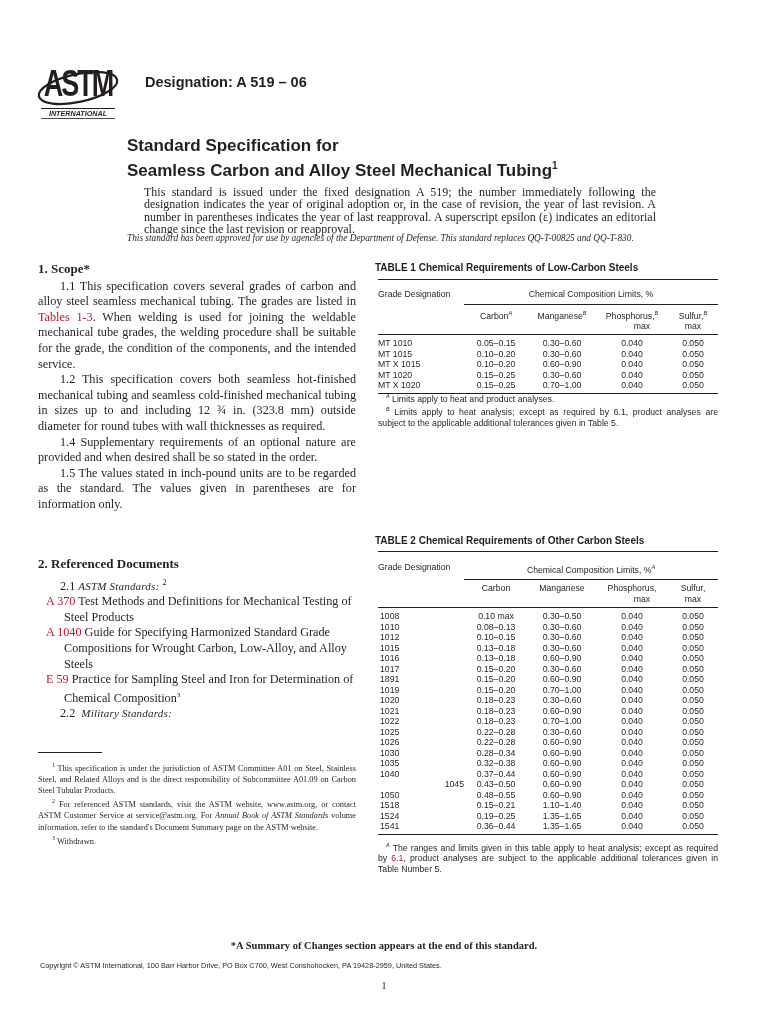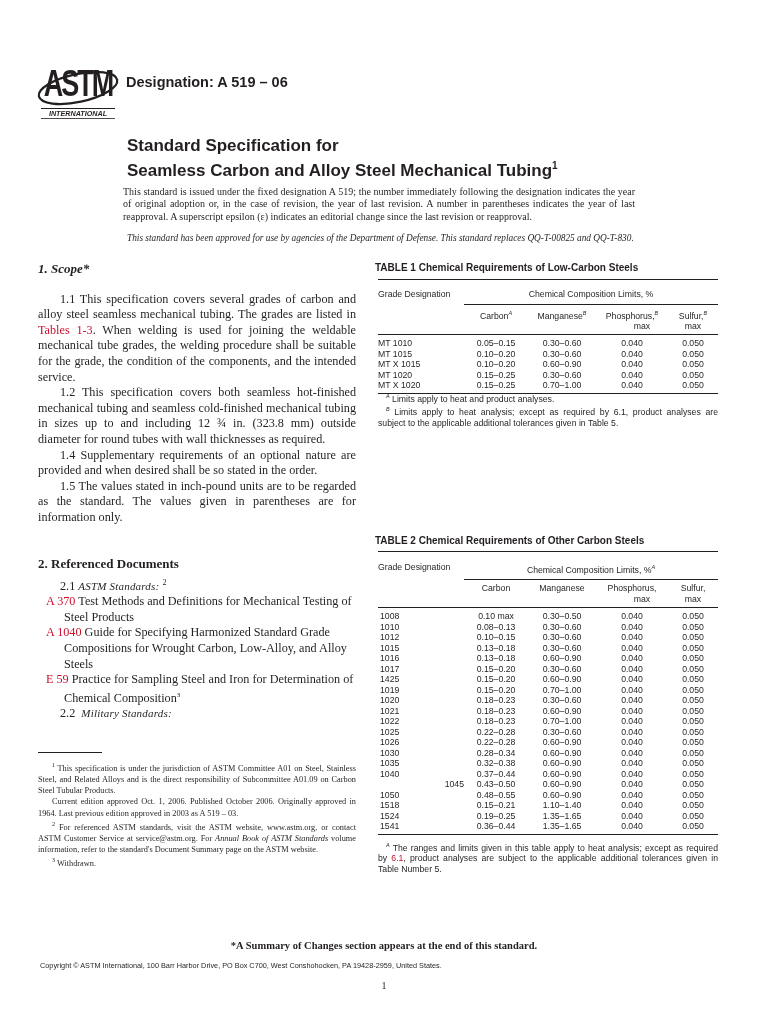--- a/index.html
+++ b/index.html
@@ -4,24 +4,24 @@
 <style>
   html, body { margin:0; padding:0; background:#fff; }
   body { width:768px; height:1024px; position:relative; overflow:hidden; color:#231f20; }
   .serif { font-family: "Liberation Serif", "DejaVu Serif", serif; }
   .sans { font-family: "Liberation Sans", "DejaVu Sans", sans-serif; }
   .abs { position:absolute; }
   .red { color:#c8102e; }
 
   
   #logo { left:34px; top:64px; width:88px; height:56px; }
-  #designation { left:126px; top:74px; font-size:14.5px; font-weight:bold; }
+  #designation { left:145px; top:74px; font-size:14.5px; font-weight:bold; }
   #title { left:127px; top:136px; font-size:17px; font-weight:bold; line-height:20px; }
   #title sup { font-size:10px; }
-  #intro { left:123px; top:186px; width:512px; font-size:10px; line-height:12.4px; text-align:justify; }
+  #intro { left:144px; top:186px; width:512px; font-size:12px; line-height:12.4px; text-align:justify; }
   #dod { left:127px; top:233px; width:520px; font-size:9.3px; font-style:italic; }
 
   
   .lcol { left:38px; width:318px; font-size:12.2px; line-height:15.6px; text-align:justify; }
   .sec-h { font-size:13px; font-weight:bold; }
   .para { text-indent:22px; margin:0; }
   .ref { padding-left:26px; text-indent:-18px; margin:0; text-align:left; }
   .sub { margin:0; padding-left:22px; }
   .sub i { font-size:11px; letter-spacing:0.2px; }
   .fn-rule { left:38px; top:752px; width:64px; height:1px; background:#231f20; }
@@ -60,40 +60,39 @@
 
 <div id="title" class="abs sans">
   <div>Standard Specification for</div>
   <div><span>Seamless Carbon and Alloy Steel Mechanical Tubing</span><sup>1</sup></div>
 </div>
 
 <div id="intro" class="abs serif">This standard is issued under the fixed designation A 519; the number immediately following the designation indicates the year of original adoption or, in the case of revision, the year of last revision. A number in parentheses indicates the year of last reapproval. A superscript epsilon (ε) indicates an editorial change since the last revision or reapproval.</div>
 <div id="dod" class="abs serif">This standard has been approved for use by agencies of the Department of Defense. This standard replaces QQ-T-00825 and QQ-T-830.</div>
 
 <div class="abs lcol serif" style="top:261px;">
-  <div class="sec-h" style="margin-bottom:15px;font-style:italic;">1. Scope*</div>
+  <div class="sec-h" style="margin-bottom:2px;">1. Scope*</div>
   <p class="para"><span>1.1 This specification covers several grades of carbon and alloy steel seamless mechanical tubing. The grades are listed in </span><a class="red" style="text-decoration:none;">Tables 1-3</a><span>. When welding is used for joining the weldable mechanical tube grades, the welding procedure shall be suitable for the grade, the condition of the components, and the intended service.</span></p>
   <p class="para">1.2 This specification covers both seamless hot-finished mechanical tubing and seamless cold-finished mechanical tubing in sizes up to and including 12 ¾ in. (323.8 mm) outside diameter for round tubes with wall thicknesses as required.</p>
   <p class="para">1.4 Supplementary requirements of an optional nature are provided and when desired shall be so stated in the order.</p>
   <p class="para">1.5 The values stated in inch-pound units are to be regarded as the standard. The values given in parentheses are for information only.</p>
 </div>
 
 <div class="abs lcol serif" style="top:556px;">
   <div class="sec-h" style="margin-bottom:3px;">2. Referenced Documents</div>
   <p class="sub"><span>2.1</span>&nbsp;<i>ASTM Standards:</i>&nbsp;<sup style="font-size:8px;">2</sup></p>
   <p class="ref"><a class="red">A 370</a> <span>Test Methods and Definitions for Mechanical Testing of Steel Products</span></p>
   <p class="ref"><a class="red">A 1040</a> <span>Guide for Specifying Harmonized Standard Grade Compositions for Wrought Carbon, Low-Alloy, and Alloy Steels</span></p>
   <p class="ref"><a class="red">E 59</a> <span>Practice for Sampling Steel and Iron for Determination of Chemical Composition</span><sup style="font-size:7px;">3</sup></p>
   <p class="sub"><span>2.2</span>&nbsp;&nbsp;<i>Military Standards:</i></p>
 </div>
 
 <div class="abs fn-rule"></div>
 <div id="footnotes" class="abs serif">
   <p><sup>1</sup> <span>This specification is under the jurisdiction of ASTM Committee A01 on Steel, Stainless Steel, and Related Alloys and is the direct responsibility of Subcommittee A01.09 on Carbon Steel Tubular Products.</span></p>
-  <p>Current edition approved Oct. 1, 2006. Published October 2006. Originally approved in 1964. Last previous edition approved in 2003 as A 519 – 03.</p>
   <p><sup>2</sup> <span>For referenced ASTM standards, visit the ASTM website, www.astm.org, or contact ASTM Customer Service at service@astm.org. For </span><i>Annual Book of ASTM Standards</i><span> volume information, refer to the standard's Document Summary page on the ASTM website.</span></p>
   <p><sup>3</sup> <span>Withdrawn.</span></p>
 </div>
 
 <div class="abs tcap sans" style="top:262px;">TABLE 1  Chemical Requirements of Low-Carbon Steels</div>
 <table class="t sans" style="top:279px;">
   <colgroup>
       <col style="width:86px">
       <col style="width:64px">
       <col style="width:68px">
@@ -211,21 +210,21 @@
         <td class="c">0.050</td>
       </tr>
       <tr>
         <td style="padding-left: 2px;">1017</td>
         <td class="c">0.15–0.20</td>
         <td class="c">0.30–0.60</td>
         <td class="c">0.040</td>
         <td class="c">0.050</td>
       </tr>
       <tr>
-        <td style="padding-left: 2px;">1425</td>
+        <td style="padding-left: 2px;">1891</td>
         <td class="c">0.15–0.20</td>
         <td class="c">0.60–0.90</td>
         <td class="c">0.040</td>
         <td class="c">0.050</td>
       </tr>
       <tr>
         <td style="padding-left: 2px;">1019</td>
         <td class="c">0.15–0.20</td>
         <td class="c">0.70–1.00</td>
         <td class="c">0.040</td>

